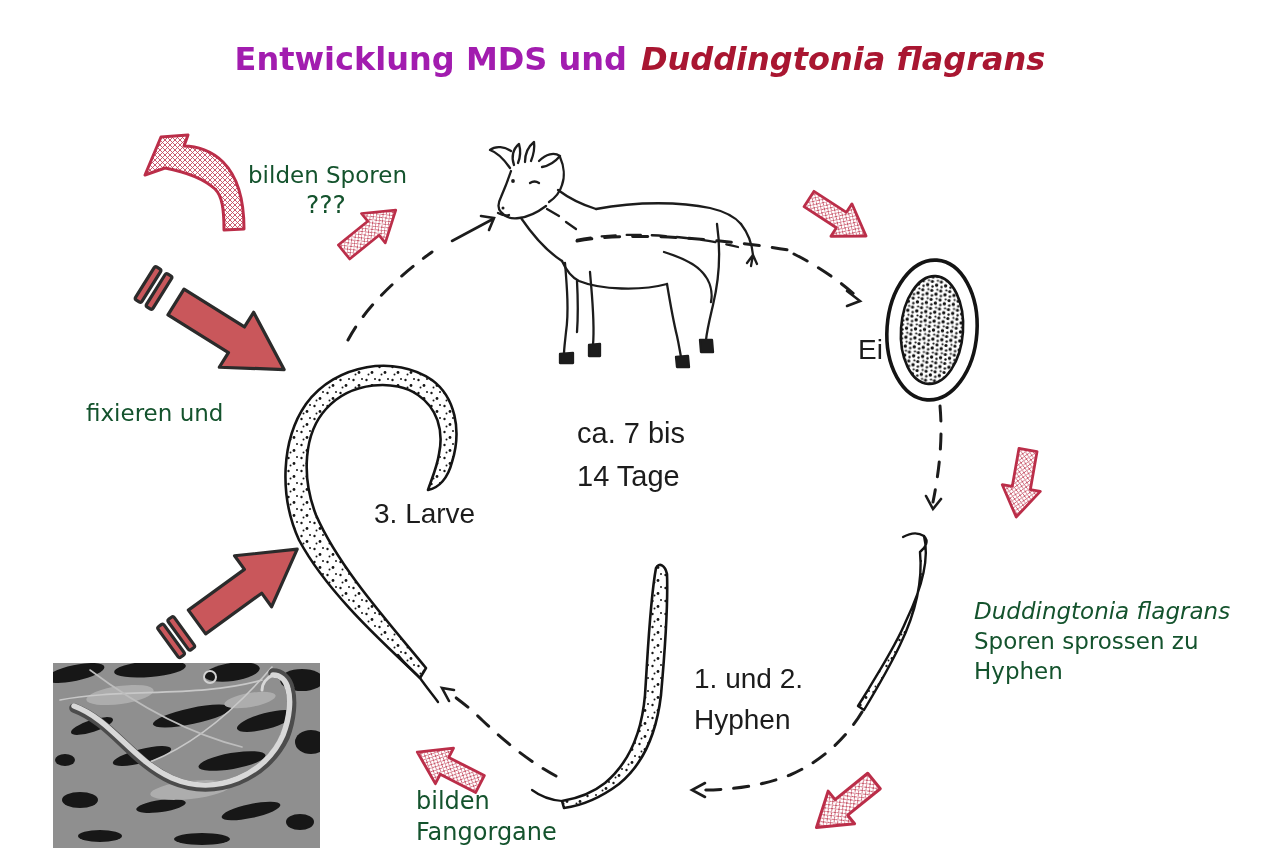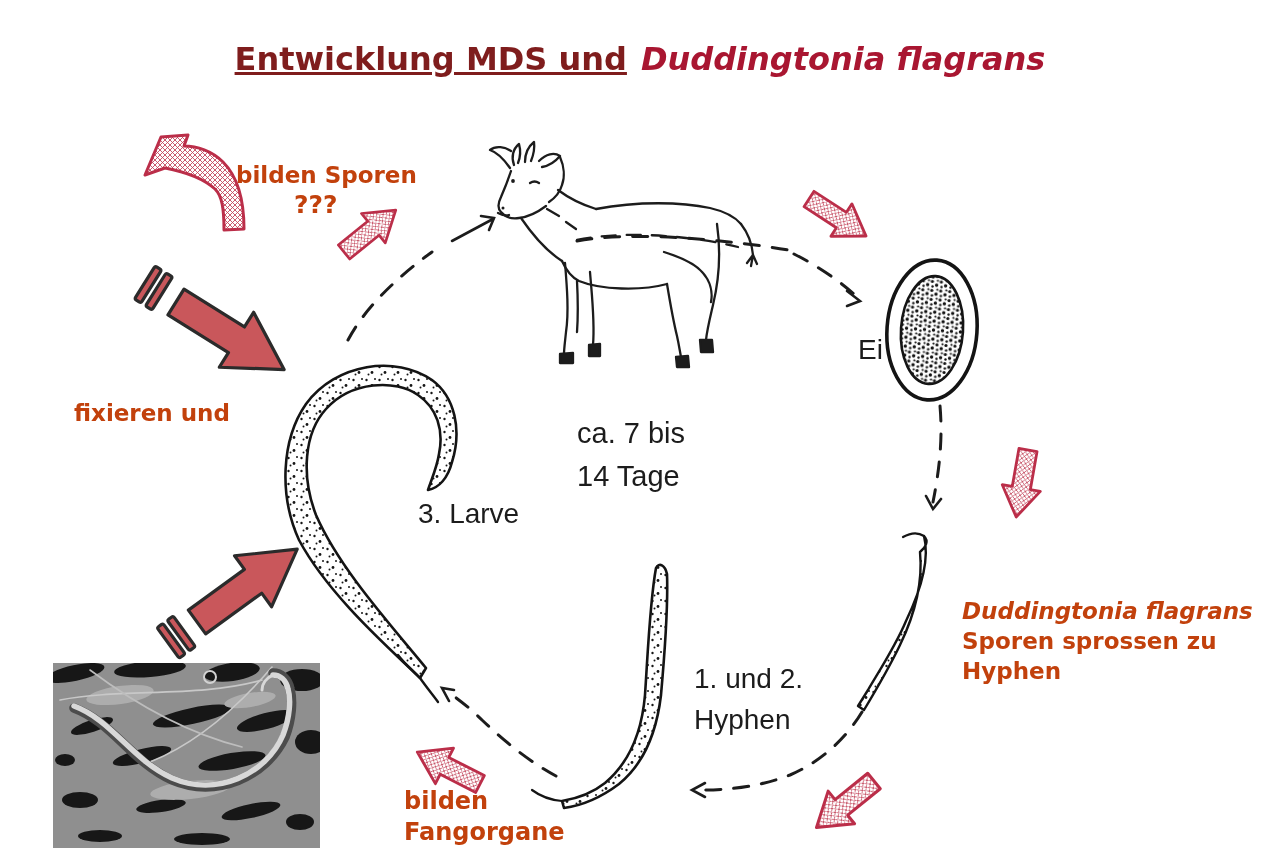--- a/index.html
+++ b/index.html
@@ -1,33 +1,33 @@
 <!DOCTYPE html>
 <html><head>
 <meta charset="utf-8">
 <style>
   html,body{margin:0;padding:0;background:#ffffff;}
   .stage{position:relative;width:1280px;height:853px;background:#fff;overflow:hidden;
          font-family:"DejaVu Sans",sans-serif;}
   .stage svg{position:absolute;left:0;top:0;}
   .txt{position:absolute;white-space:nowrap;}
-  .red{color:#c2410c;font-weight:bold;}
+  .red{color:#14532d;font-weight:normal;padding-left:12px;}
   .ink{color:#1c1c1c;font-family:"Liberation Sans",sans-serif;}
   .t-title{top:40px;left:0;width:1280px;text-align:center;font-size:32px;font-weight:bold;}
-  .t-title .part-black{color:#7f1d1d;text-decoration:underline;}
+  .t-title .part-black{color:#a21caf;}
   .t-title .part-red{color:#a91631;font-style:italic;margin-left:14px;}
   .t-spores{left:236px;top:160px;font-size:23px;line-height:30px;}
   .t-spores .q{display:block;margin-left:58px;font-size:25px;}
   .t-fix{left:74px;top:398px;font-size:23px;line-height:30px;}
   .t-sprout{left:962px;top:596px;font-size:23px;line-height:30px;}
   .t-sprout .it{font-style:italic;}
   .t-traps{left:404px;top:786px;font-size:24px;line-height:31px;}
   .t-duration{left:577px;top:412px;font-size:29px;line-height:43px;}
   .t-ei{left:842px;top:334px;font-size:28px;margin-left:16px;}
-  .t-l3{left:374px;top:498px;font-size:28px;margin-left:44px;}
+  .t-l3{left:374px;top:498px;font-size:28px;}
   .t-l12{left:674px;top:658px;font-size:28px;line-height:41px;margin-left:20px;}
   .line{display:block;}
 </style>
 </head>
 <body>
 
 <div class="stage">
 
 <svg width="1280" height="853" viewBox="0 0 1280 853">
   <defs>

